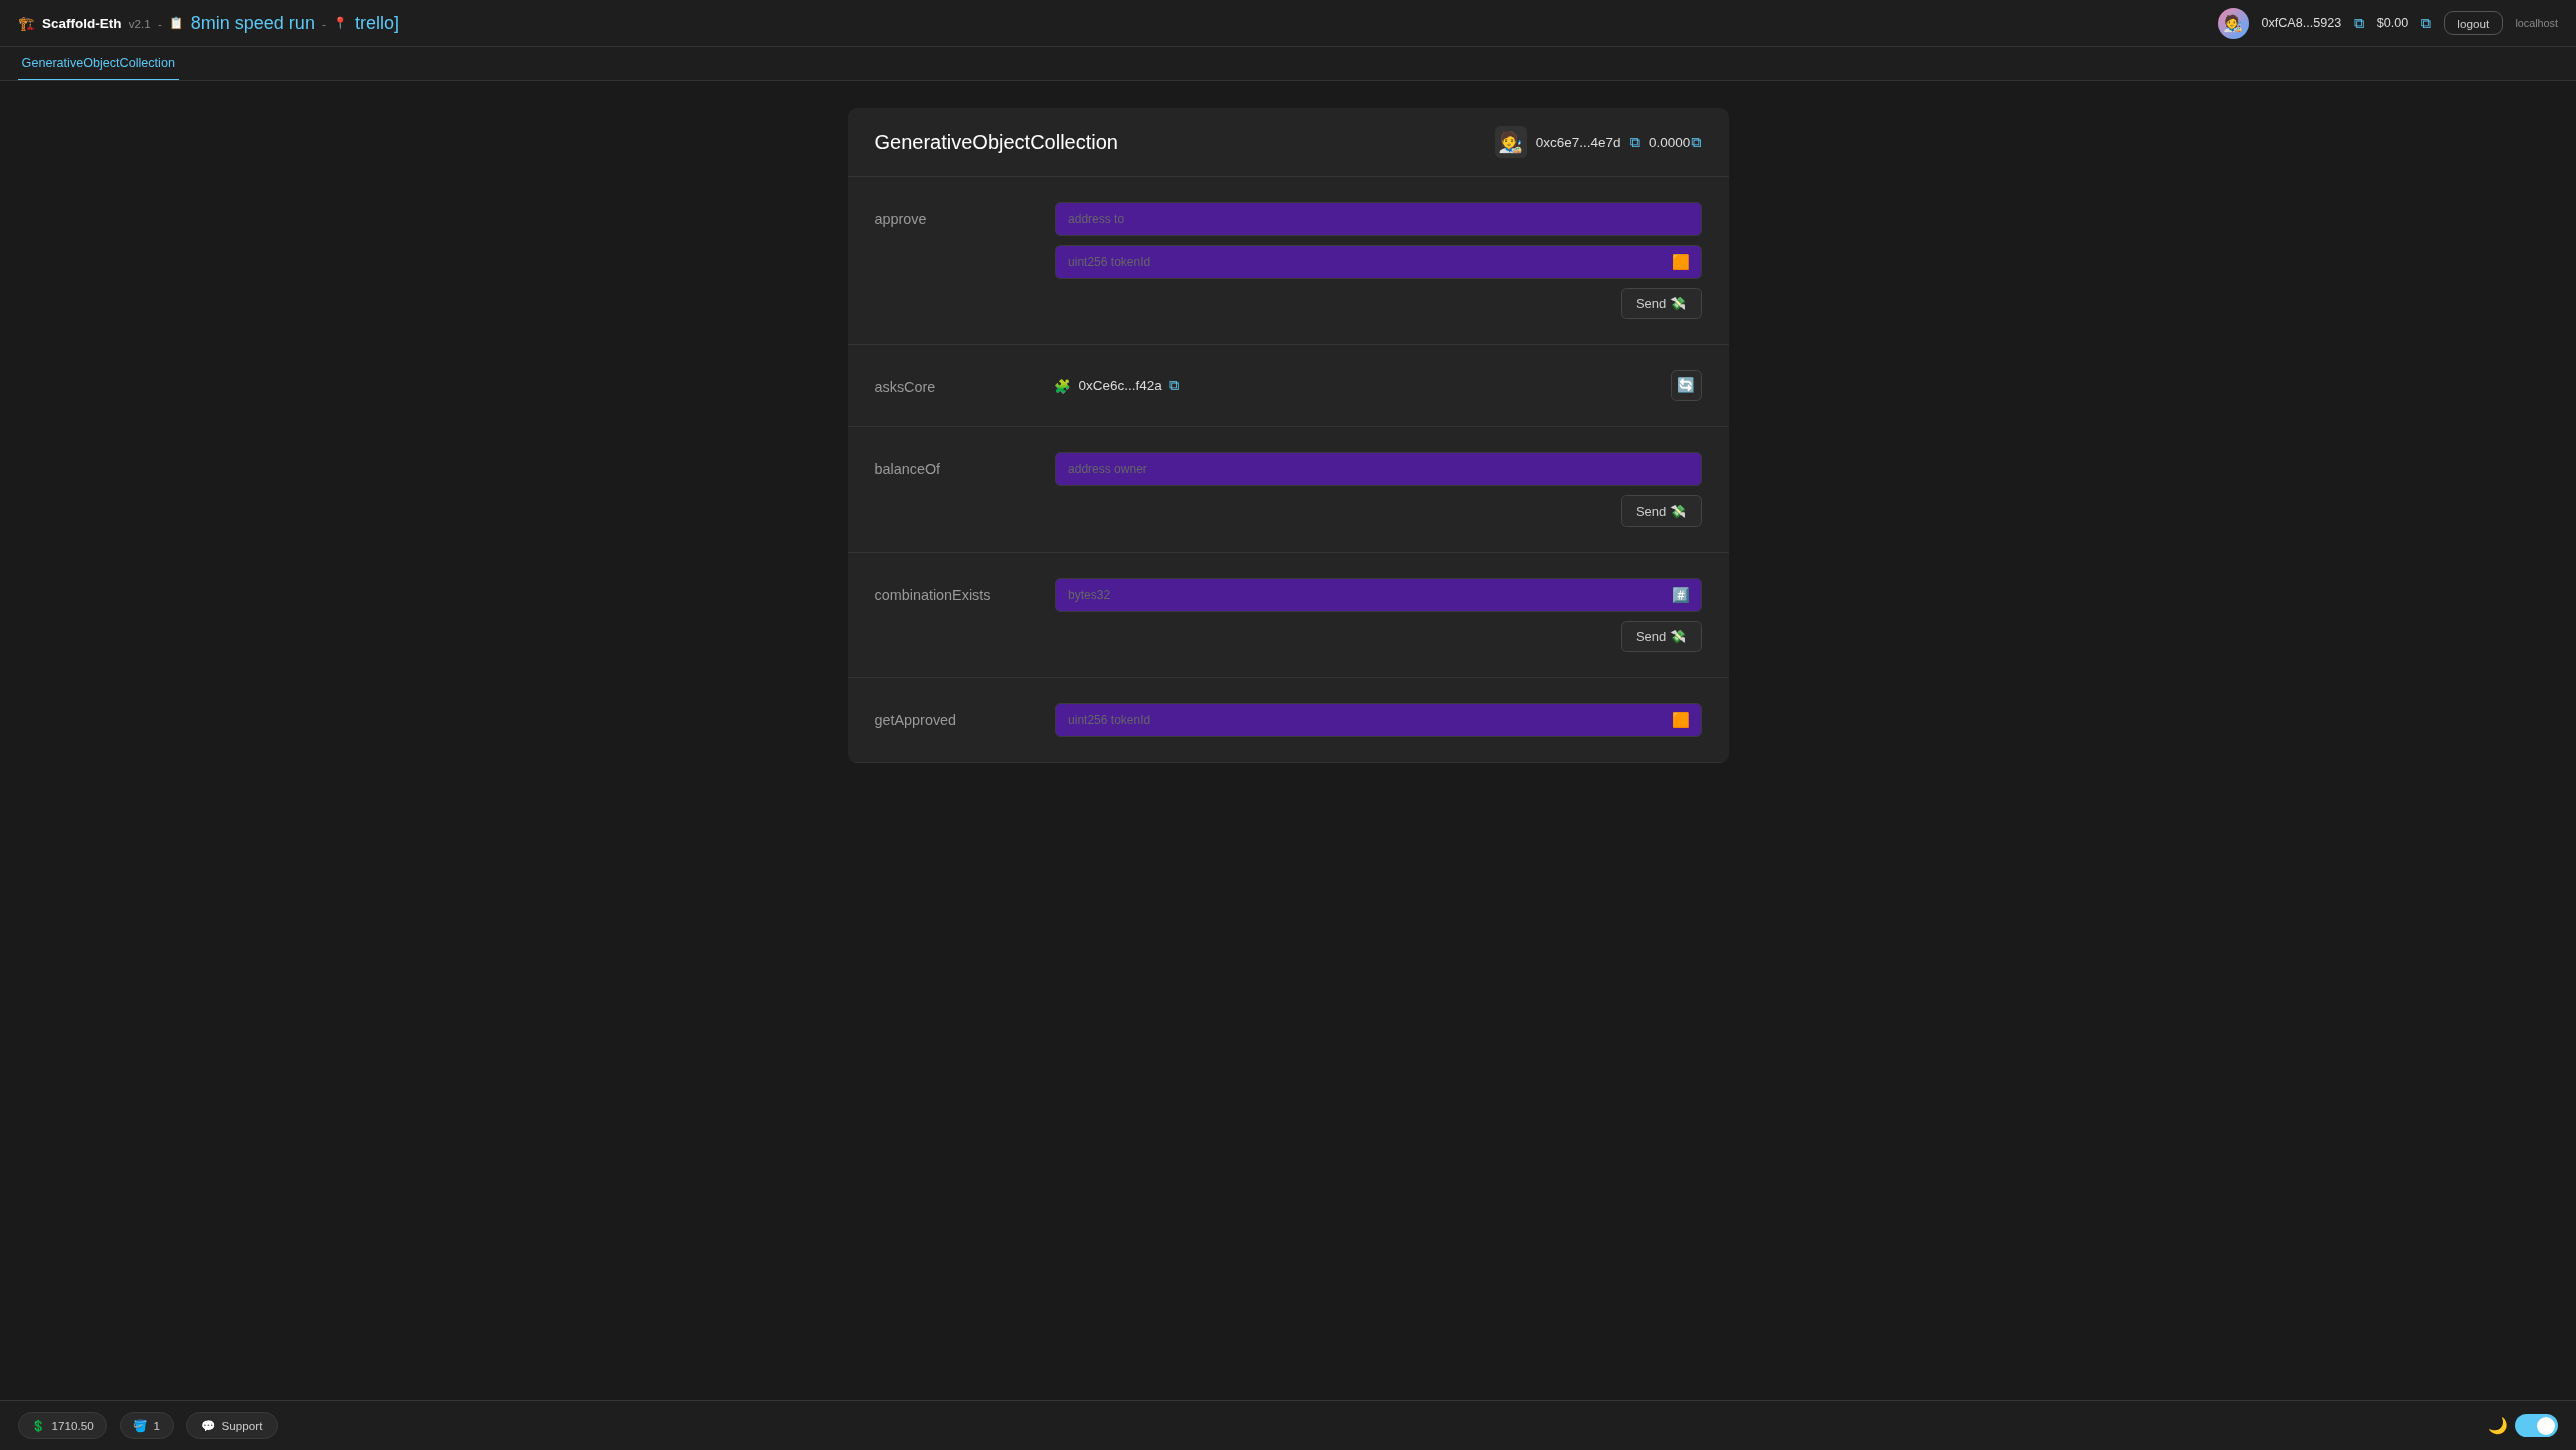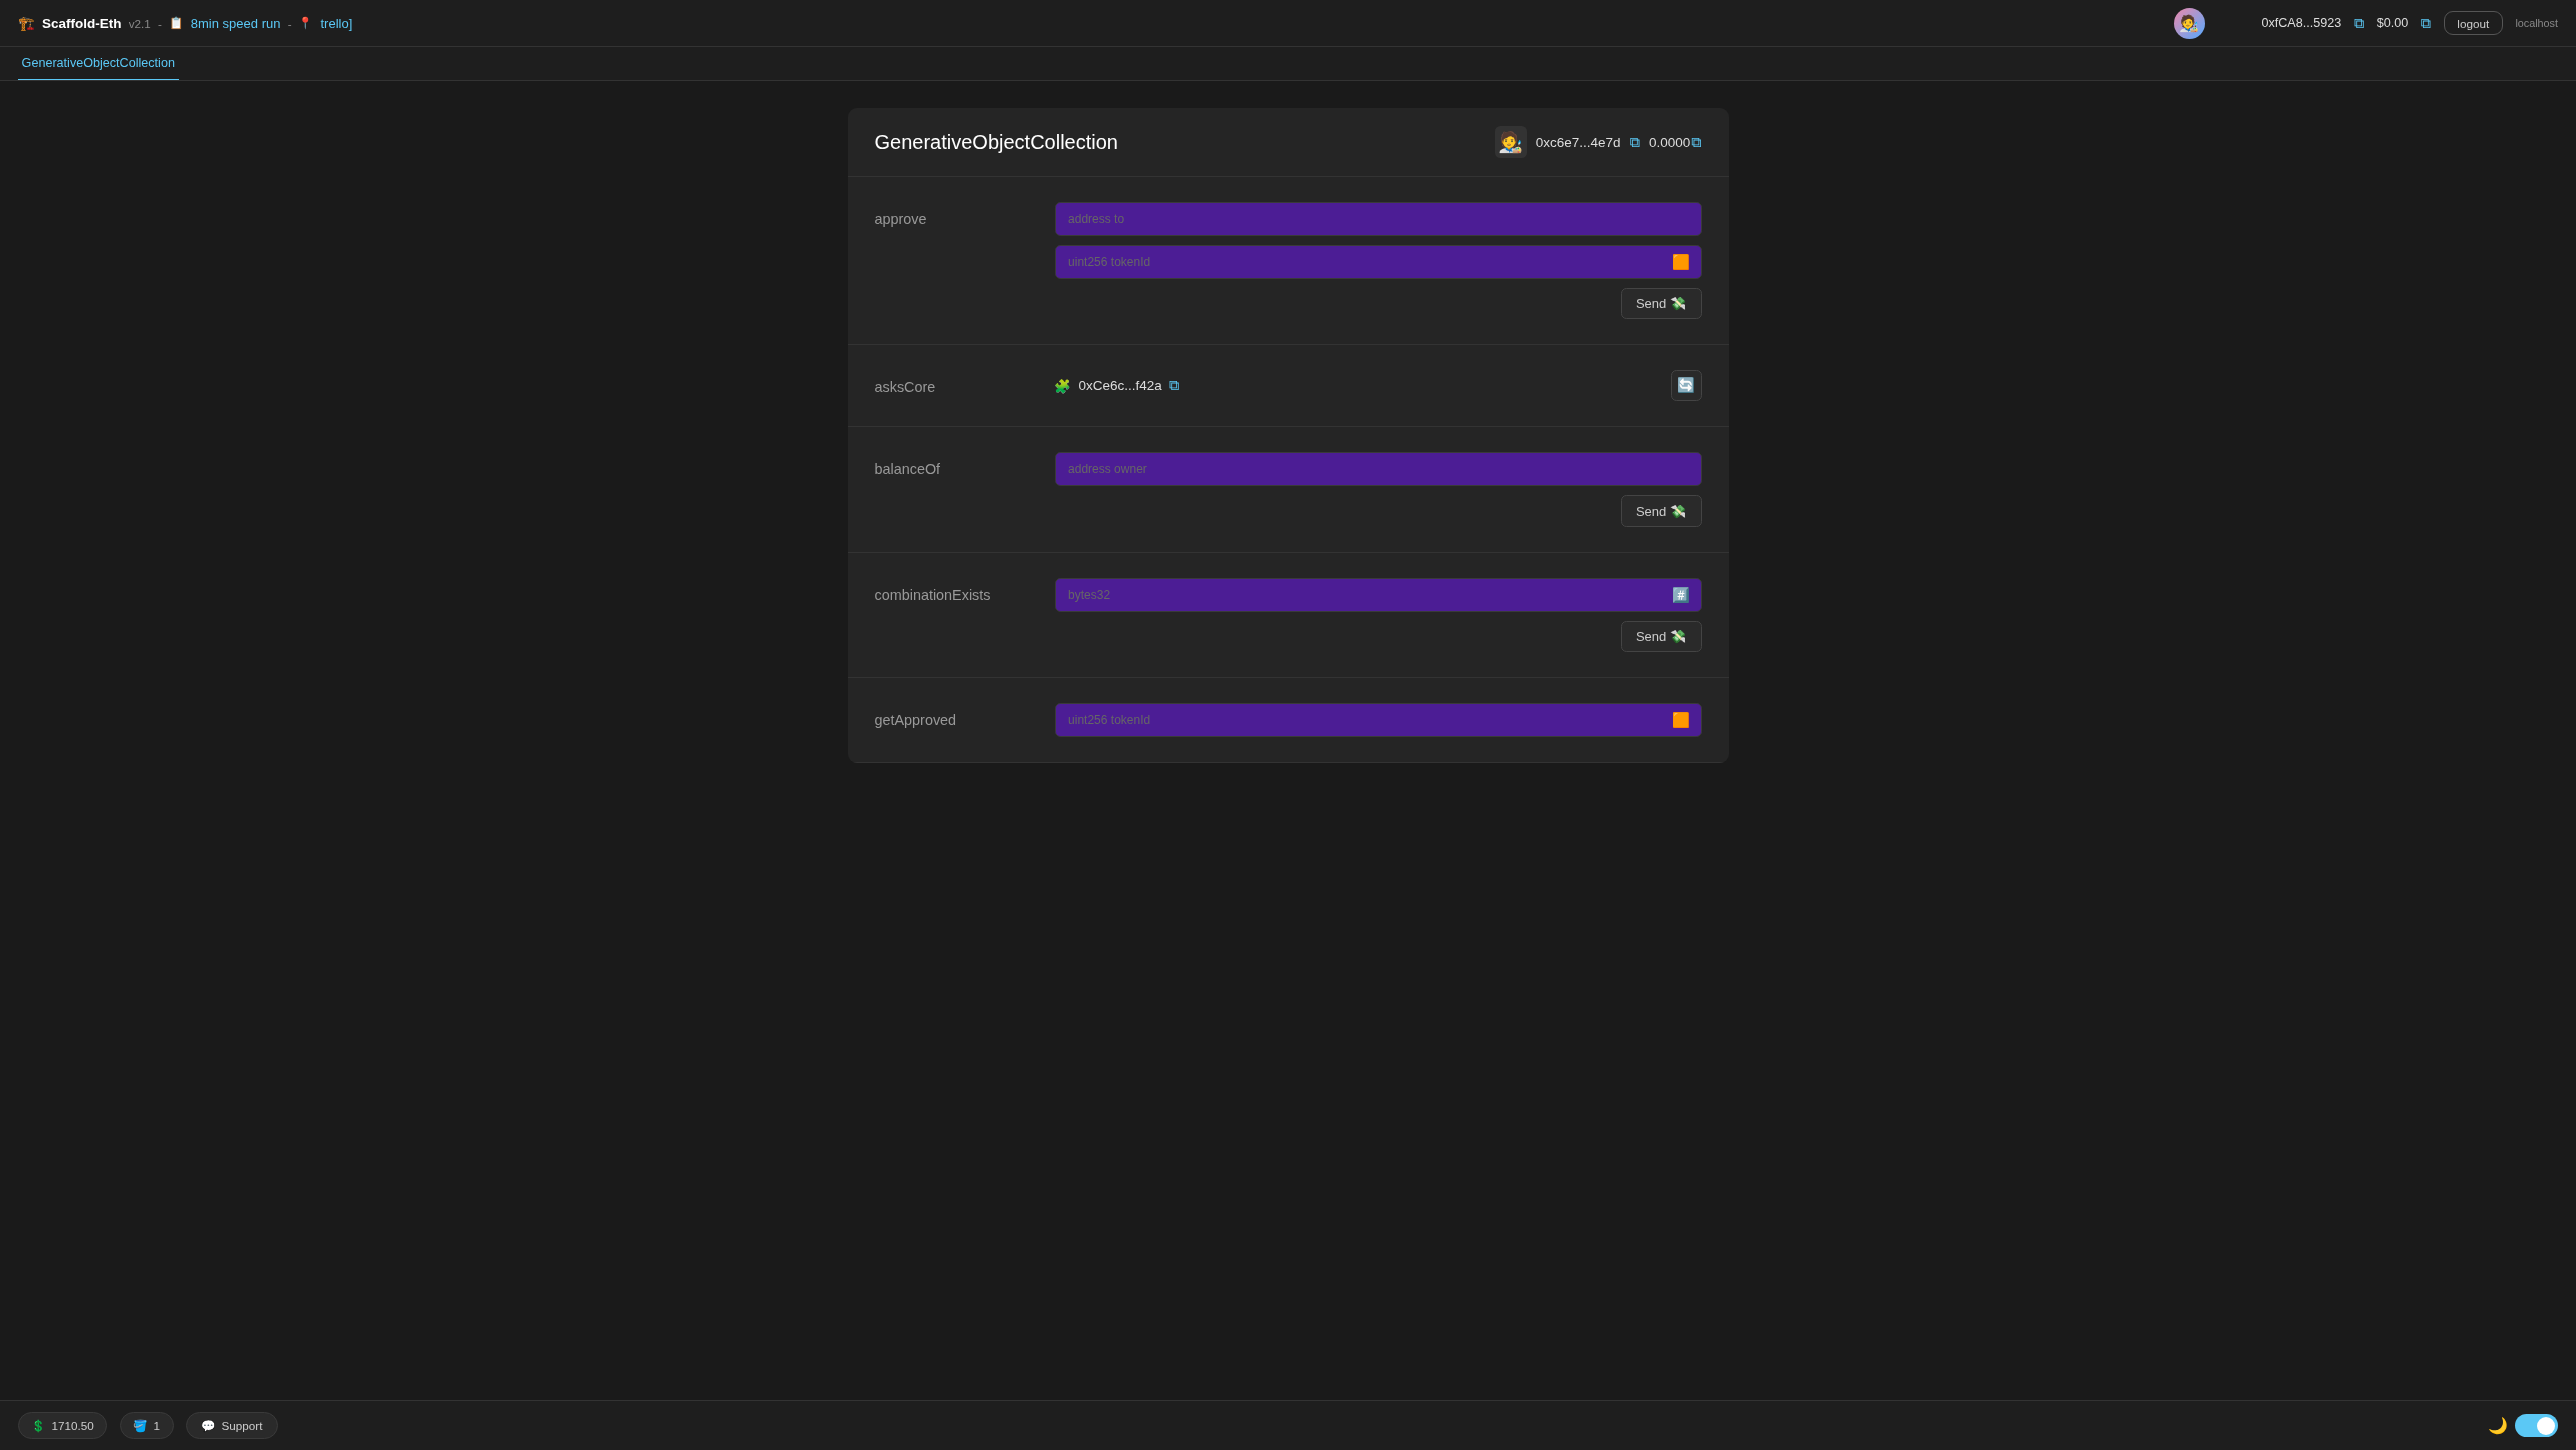--- a/index.html
+++ b/index.html
@@ -31,21 +31,21 @@
     .topnav-left .brand {
       font-weight: bold;
       color: #fff;
     }
     .topnav-left .meta {
       color: #888;
       font-size: 11.7px;
     }
     .topnav-left .trello-link {
       color: #5bc8f5;
-      font-size: 13px;
+      font-size: 18px;
       cursor: pointer;
     }
     .topnav-right {
       display: flex;
       align-items: center;
       gap: 12.6px;
     }
     .avatar {
       width: 31px;
       height: 31px;
@@ -53,21 +53,20 @@
       background: linear-gradient(135deg, #e8a, #5af);
       display: flex;
       align-items: center;
       justify-content: center;
       font-size: 16px;
       overflow: hidden;
     }
     .wallet-address {
       color: #ddd;
       font-size: 12.6px;
-      margin-left: 44px;
     }
     .copy-icon {
       color: #5bc8f5;
       cursor: pointer;
       font-size: 14.4px;
     }
     .balance {
       color: #ddd;
       font-size: 12.6px;
     }

